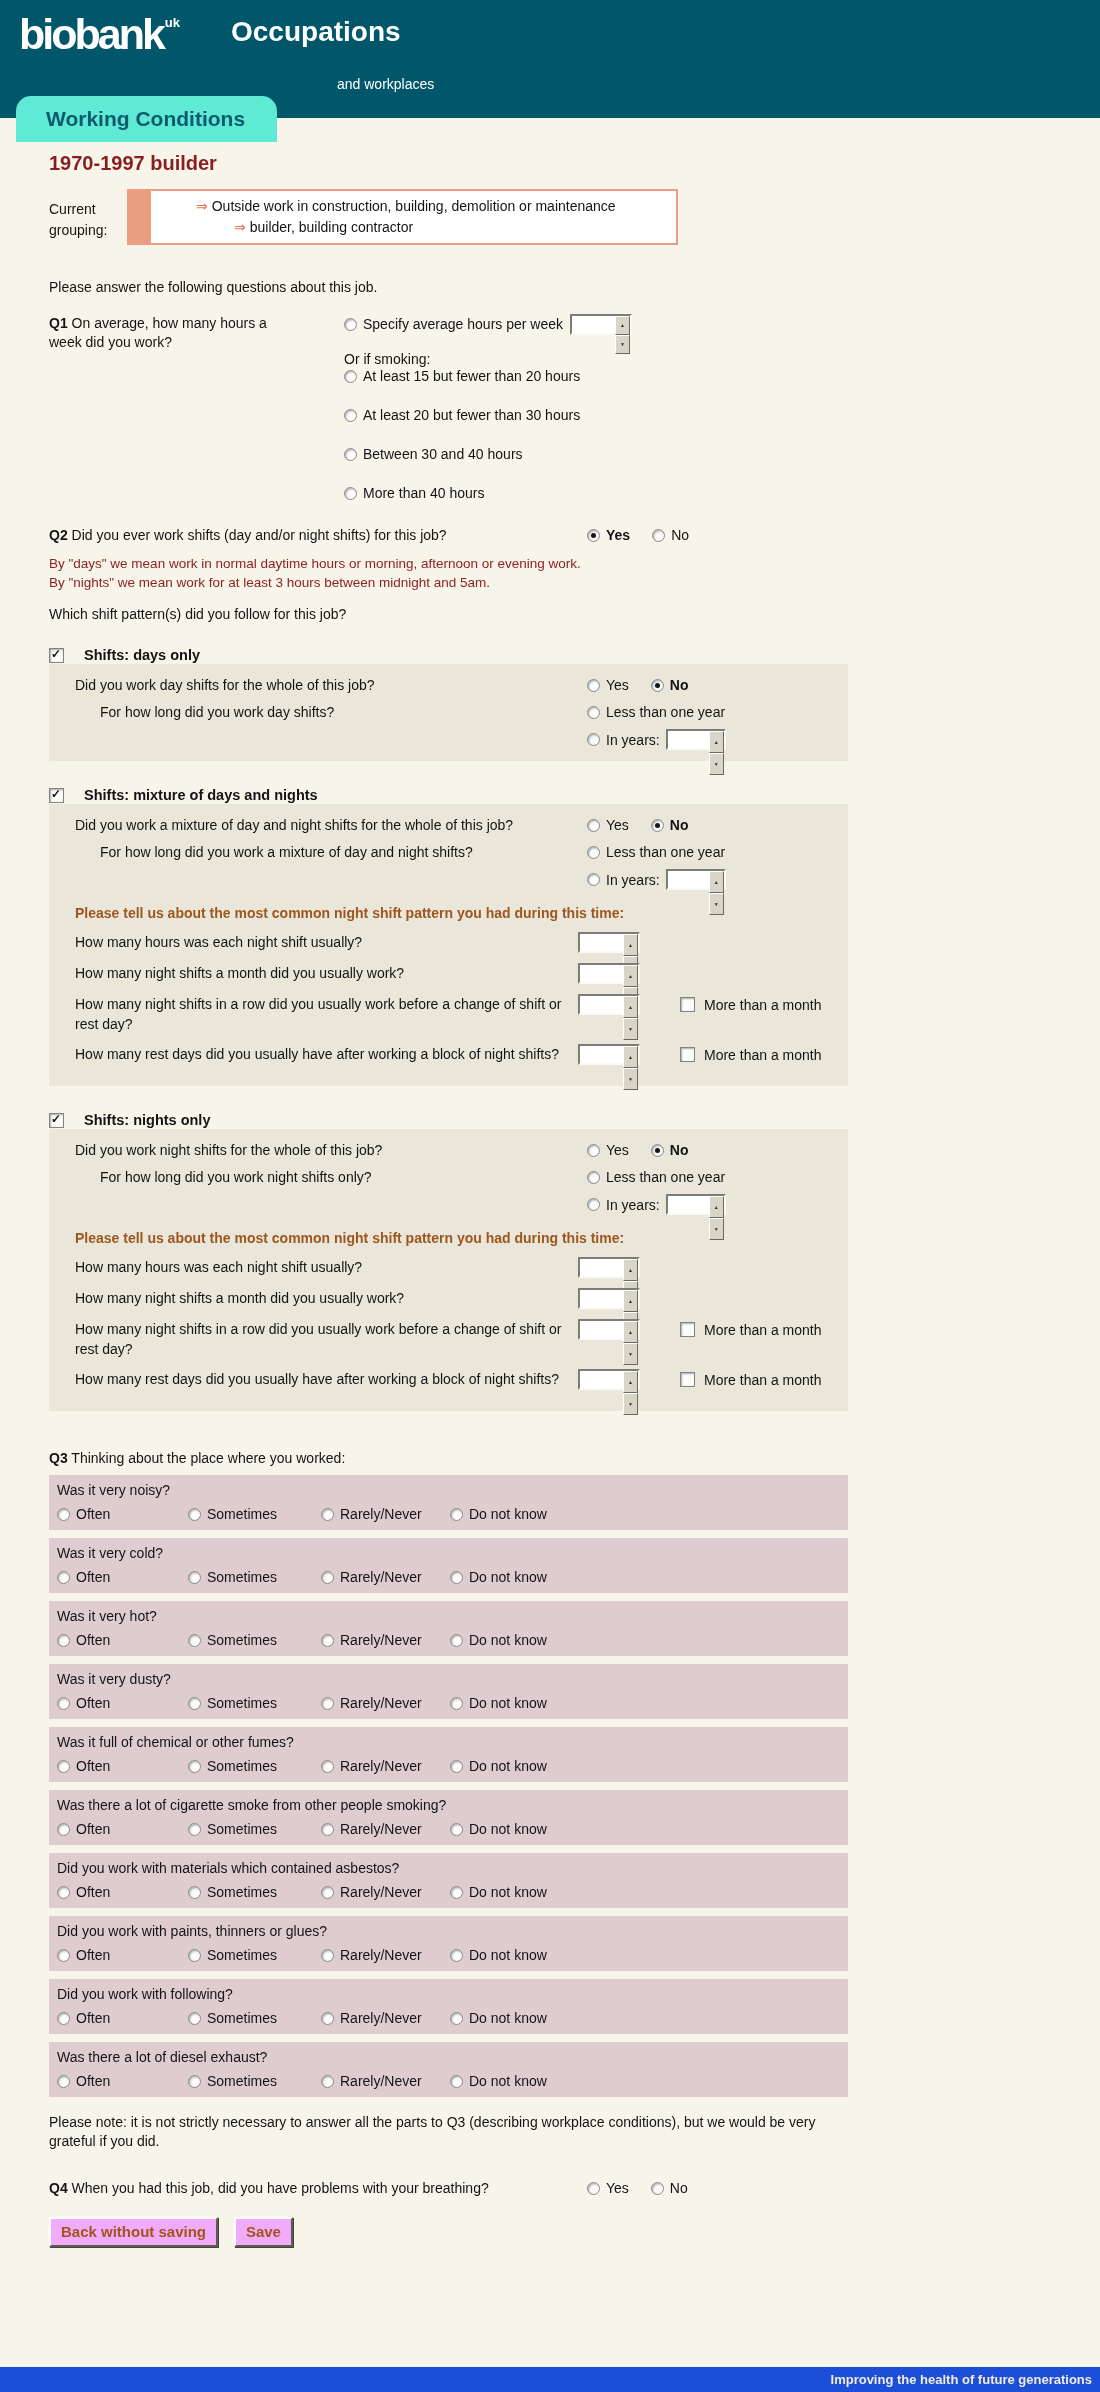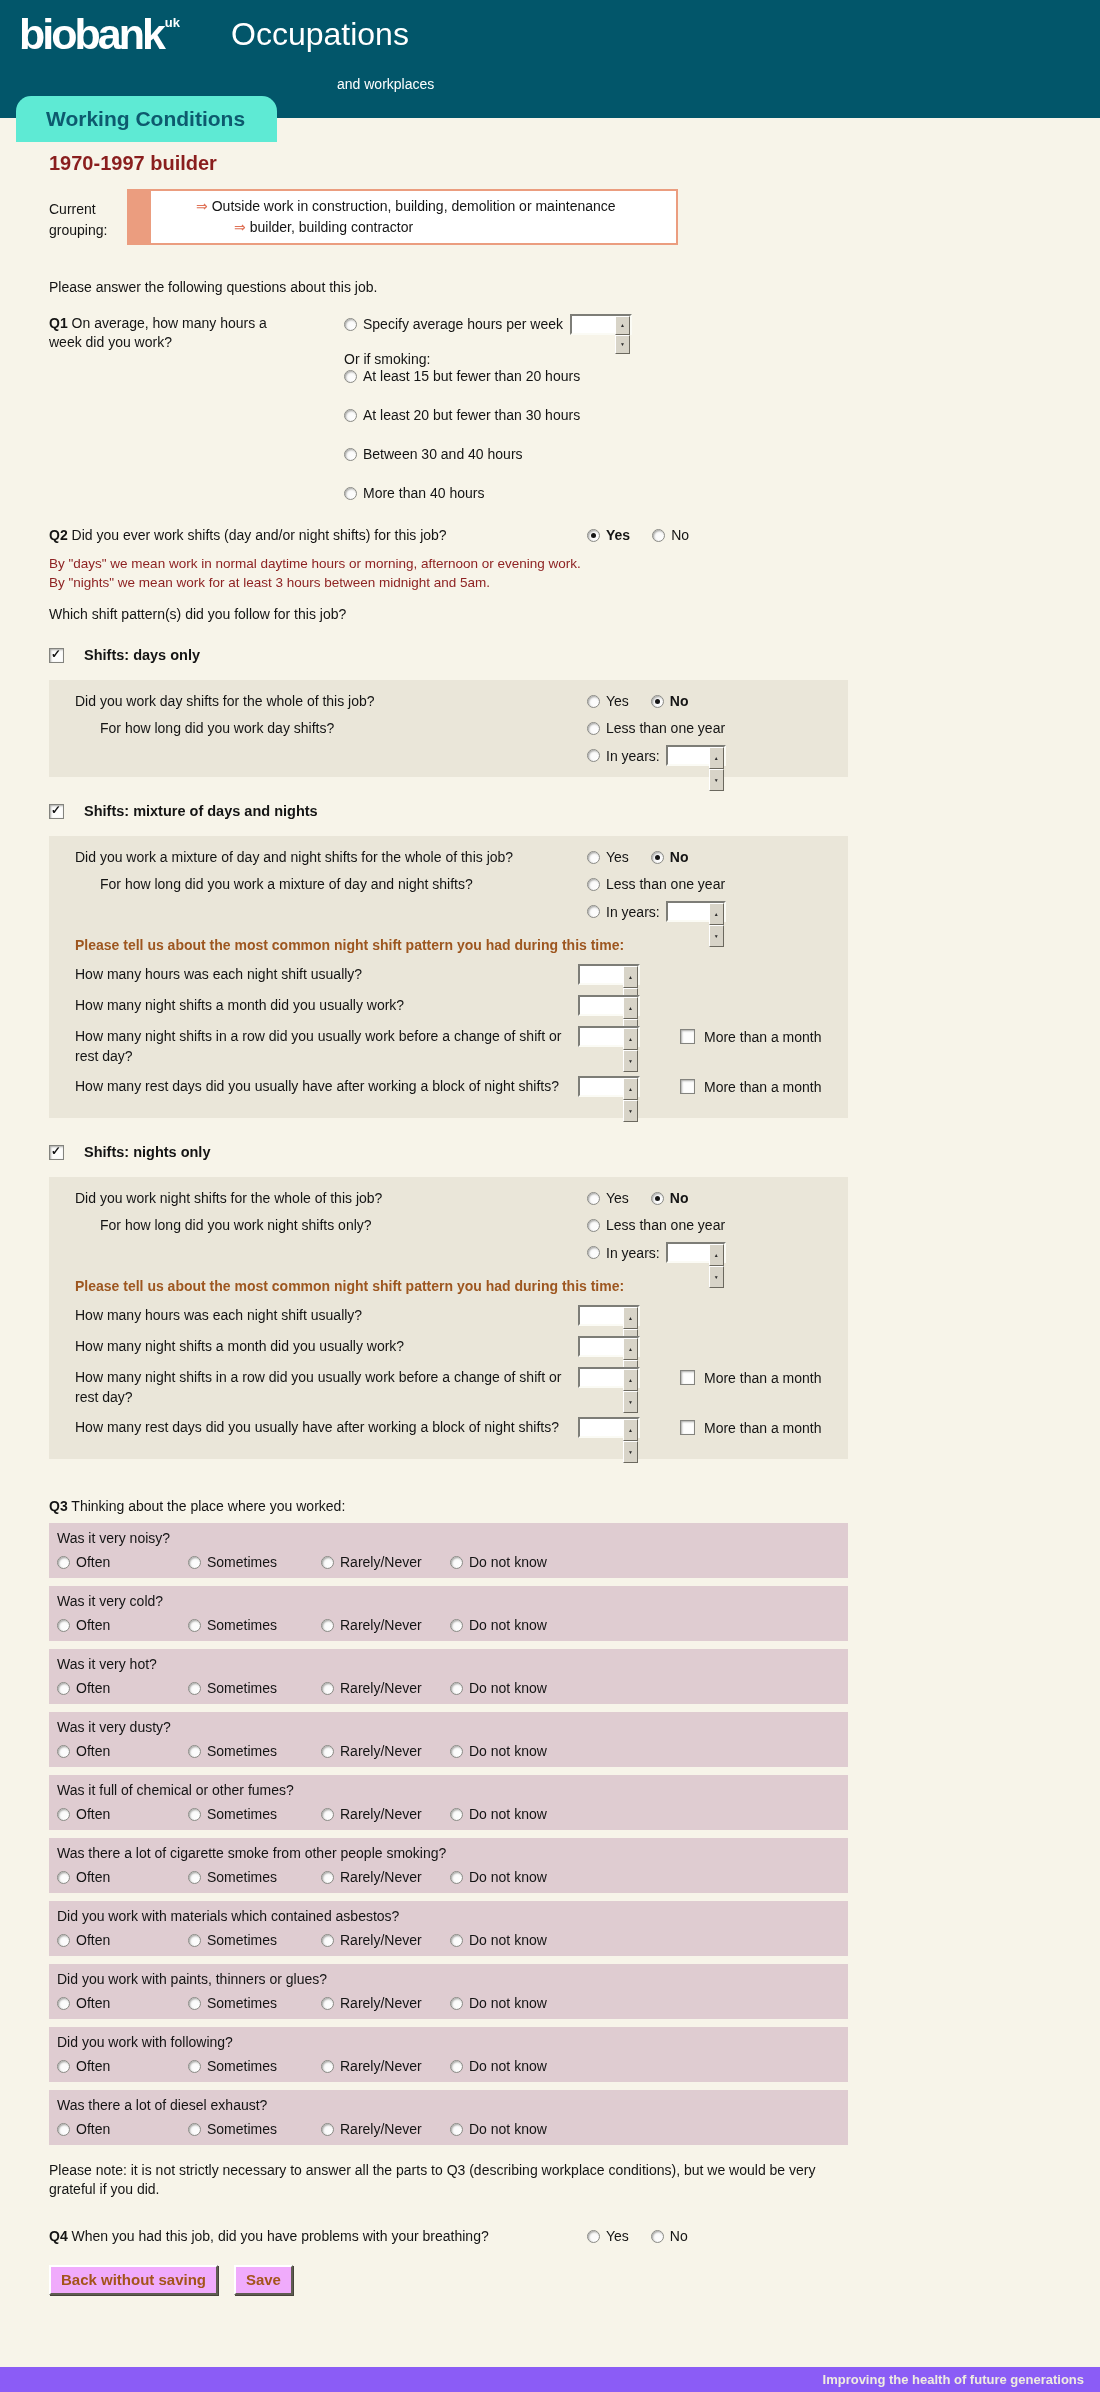--- a/index.html
+++ b/index.html
@@ -4,21 +4,21 @@
 <style>
   html,body{margin:0;padding:0;background:#f7f4e9;}
   body{width:1100px;height:2392px;position:relative;overflow:hidden;
        font-family:"Liberation Sans",sans-serif;font-size:14px;color:#141414;}
 
   
   .header{height:118px;background:#02566a;position:relative;z-index:1;}
   .logo{position:absolute;left:19px;top:10px;color:#fff;font-weight:bold;
         font-size:43px;letter-spacing:-3px;}
   .logo sup{font-size:13px;letter-spacing:0;vertical-align:22px;margin-left:2px;}
-  .apptitle{position:absolute;left:231px;top:16px;color:#fff;font-weight:normal;font-size:32px;}
+  .apptitle{position:absolute;left:231px;top:16px;color:#fff;font-weight:bold;font-size:28px;}
   .appsub{position:absolute;left:337px;top:76px;color:#fff;font-size:14px;}
   .tab{position:absolute;left:16px;top:96px;height:46px;box-sizing:border-box;
        background:#5eead4;border-radius:15px 15px 0 0;padding:11px 32px 0 30px;
        color:#0d5a6e;font-weight:bold;font-size:21px;}
 
   
   .content{width:799px;margin-left:49px;padding-top:34px;position:relative;z-index:2;}
   .builder{font-size:20px;font-weight:bold;color:#8a1e1e;line-height:23px;}
 
   .grouping{display:flex;margin-top:14px;}
@@ -72,21 +72,21 @@
   .qrow .qtext{width:538px;flex:none;}
   .qrow .ropt + .ropt{margin-left:22px;}
   .rednote{margin-top:10px;color:#8e2323;font-size:13.5px;line-height:19px;}
   .which{margin-top:14px;line-height:17px;}
 
   
   .sgroup{margin-top:24px;}
   .sgroup.tall{margin-top:26px;}
   .cbrow{display:flex;align-items:center;}
   .cblbl{font-weight:bold;font-size:14.5px;margin-left:20px;line-height:17px;}
-  .panel{margin-top:16px;background:#eae6d9;padding:11px 0 11px 26px;}
+  .panel{margin-top:0;background:#eae6d9;padding:11px 0 11px 26px;}
   .prow{display:flex;line-height:20px;margin-bottom:7px;}
   .prow:last-child{margin-bottom:0;}
   .pq{width:512px;flex:none;}
   .pq.ind{padding-left:25px;box-sizing:border-box;}
   .ans{display:flex;align-items:center;}
   .ans .ropt + .ropt{margin-left:22px;}
   .ans .spin{margin-left:6px;}
   .brownhdr{color:#9d561f;font-weight:bold;margin:14px 0 10px;line-height:18px;}
   .nrow{display:flex;margin-bottom:10px;line-height:20px;}
   .nq{width:503px;flex:none;}
@@ -102,23 +102,23 @@
 
   .pleasenote{margin-top:16px;line-height:19px;width:795px;}
 
   
   .btnrow{margin-top:20px;}
   .btn{background:#f0abfc;border:2px solid;border-color:#ffffff #5f5c52 #5f5c52 #ffffff;
        box-shadow:1px 1px 0 #45433a;color:#a3541b;font-family:"Liberation Sans",sans-serif;
        font-weight:bold;font-size:15px;padding:4px 10px 5px;margin-right:12px;cursor:pointer;}
 
   
-  .footer{position:absolute;left:0;bottom:0;width:100%;height:25px;background:#8b5cf6;
+  .footer{position:absolute;left:0;bottom:0;width:100%;height:25px;background:#1d4ed8;
           color:#efece0;font-weight:bold;font-size:13px;display:flex;align-items:center;
-          justify-content:flex-end;padding-right:16px;box-sizing:border-box;}
+          justify-content:flex-end;padding-right:8px;box-sizing:border-box;}
 </style>
 </head>
 <body>
 
 <div class="header">
   <div class="logo"><span>biobank</span><sup>uk</sup></div>
   <div class="apptitle">Occupations</div>
   <div class="appsub">and workplaces</div>
   <div class="tab">Working Conditions</div>
 </div>

